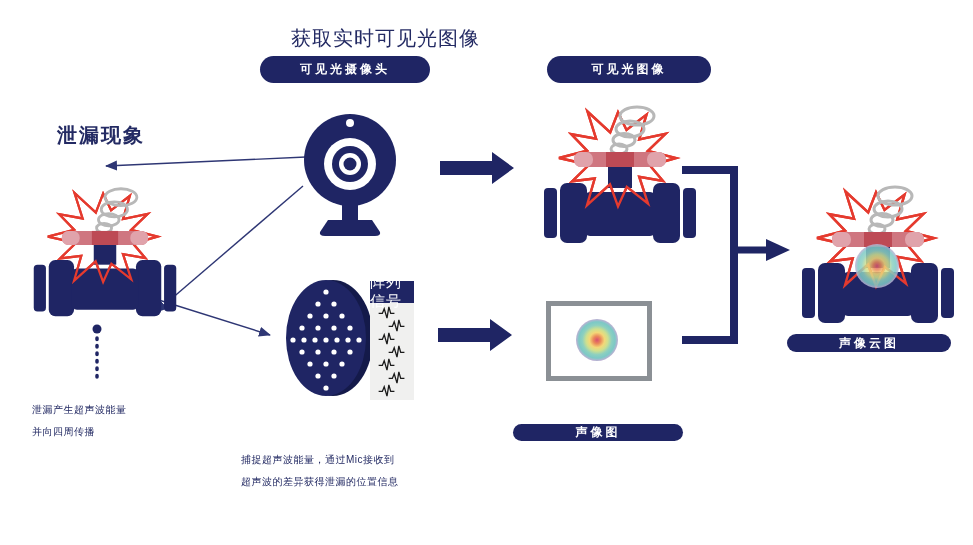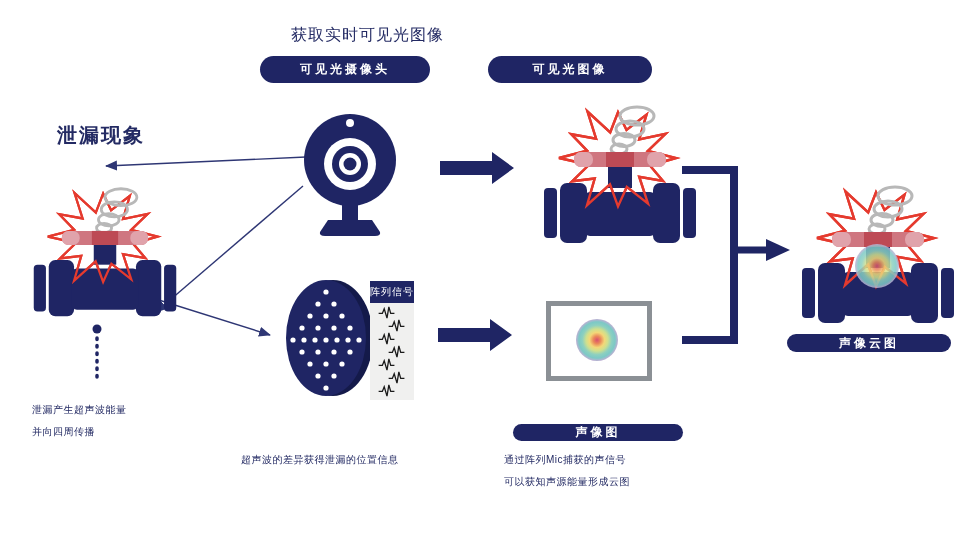--- a/index.html
+++ b/index.html
@@ -6,27 +6,27 @@
     --navy:#1f2564; --arrow:#2e3674; --red:#e53a2e; --text:#232a63;
     --panel:#f0f0ef; --boxborder:#8b9095;
   }
   html,body{margin:0;padding:0;background:#fff;}
   #canvas{position:relative;width:973px;height:545px;background:#ffffff;overflow:hidden;
     font-family:"Liberation Sans","DejaVu Sans",sans-serif;color:var(--text);}
   .abs{position:absolute;}
   .pill{position:absolute;background:var(--navy);color:#fff;font-weight:bold;
     border-radius:16px;display:flex;align-items:center;justify-content:center;
     font-size:12px;letter-spacing:3px;}
-  .note{position:absolute;font-size:16px;color:var(--text);letter-spacing:1px;}
+  .note{position:absolute;font-size:20px;color:var(--text);letter-spacing:1px;}
   .heading{position:absolute;font-size:20px;font-weight:bold;color:var(--text);letter-spacing:2px;font-family:Liberation Serif, serif;}
   .caption{position:absolute;font-size:10px;line-height:22px;color:var(--text);letter-spacing:0.5px;}
   .imgbox{position:absolute;left:546px;top:301px;width:106px;height:80px;background:#fff;
     border:5px solid var(--boxborder);box-sizing:border-box;}
   .signal-panel{position:absolute;left:370px;top:281px;width:44px;height:119px;background:var(--panel);}
-  .signal-header{height:22px;background:var(--navy);color:#fff;font-size:10px;display:flex;
+  .signal-header{height:22px;background:var(--navy);color:#fff;font-size:15px;display:flex;
     align-items:center;justify-content:center;letter-spacing:1px;}
   .signal-body{display:flex;flex-direction:column;padding-top:3px;}
   .pulse{width:20px;height:13px;}
   .pulse:nth-child(odd){margin-left:7px;}
   .pulse:nth-child(even){margin-left:17px;}
   svg{display:block;}
 </style>
 </head>
 <body>
 
@@ -86,21 +86,21 @@
       <line x1="682" y1="170" x2="738" y2="170" stroke-width="8"></line>
       <line x1="734" y1="166" x2="734" y2="344" stroke-width="8"></line>
       <line x1="682" y1="340" x2="738" y2="340" stroke-width="8"></line>
       <line x1="734" y1="250" x2="768" y2="250" stroke-width="7"></line>
     </g>
     <polygon points="766,239 790,250 766,261" fill="#1f2564"></polygon>
   </svg>
 
   <div class="note" style="left:291px;top:25px">获取实时可见光图像</div>
   <div class="pill" style="left:260px;top:56px;width:170px;height:27px">可见光摄像头</div>
-  <div class="pill" style="left:488px;top:56px;width:164px;height:27px">可见光图像</div>
+  <div class="pill" style="left:547px;top:56px;width:164px;height:27px">可见光图像</div>
 
   <div class="heading" style="left:57px;top:122px">泄漏现象</div>
   <svg class="abs" style="left:30px;top:182px" width="150" height="141" viewBox="0 0 160 150">
     <use href="#valve-sym"></use>
   </svg>
   <div class="caption" style="left:32px;top:399px">
     <div>泄漏产生超声波能量</div>
     <div>并向四周传播</div>
   </div>
 
@@ -180,27 +180,24 @@
     <use href="#valve-sym"></use>
   </svg>
 
   <div class="imgbox">
     <svg style="position:absolute;left:22px;top:10px" width="48" height="48" viewBox="0 0 48 48">
       <circle cx="24" cy="24" r="21" fill="url(#heatGrad)"></circle>
     </svg>
   </div>
 
   <div class="caption" style="left:241px;top:449px">
+    <div>捕捉超声波能量，通过Mic接收到</div>
     <div>超声波的差异获得泄漏的位置信息</div>
   </div>
   <div class="pill" style="left:513px;top:424px;width:170px;height:17px">声像图</div>
-  <div class="caption" style="left:504px;top:449px">
-    <div>通过阵列Mic捕获的声信号</div>
-    <div>可以获知声源能量形成云图</div>
-  </div>
 
   <svg class="abs" style="left:798px;top:180px" width="160" height="150" viewBox="0 0 160 150">
     <use href="#valve-sym"></use>
     <circle cx="79" cy="86" r="22" fill="url(#heatGrad)" opacity="0.85"></circle>
   </svg>
   <div class="pill" style="left:787px;top:334px;width:164px;height:18px">声像云图</div>
 
 </div>
 
 </body></html>

